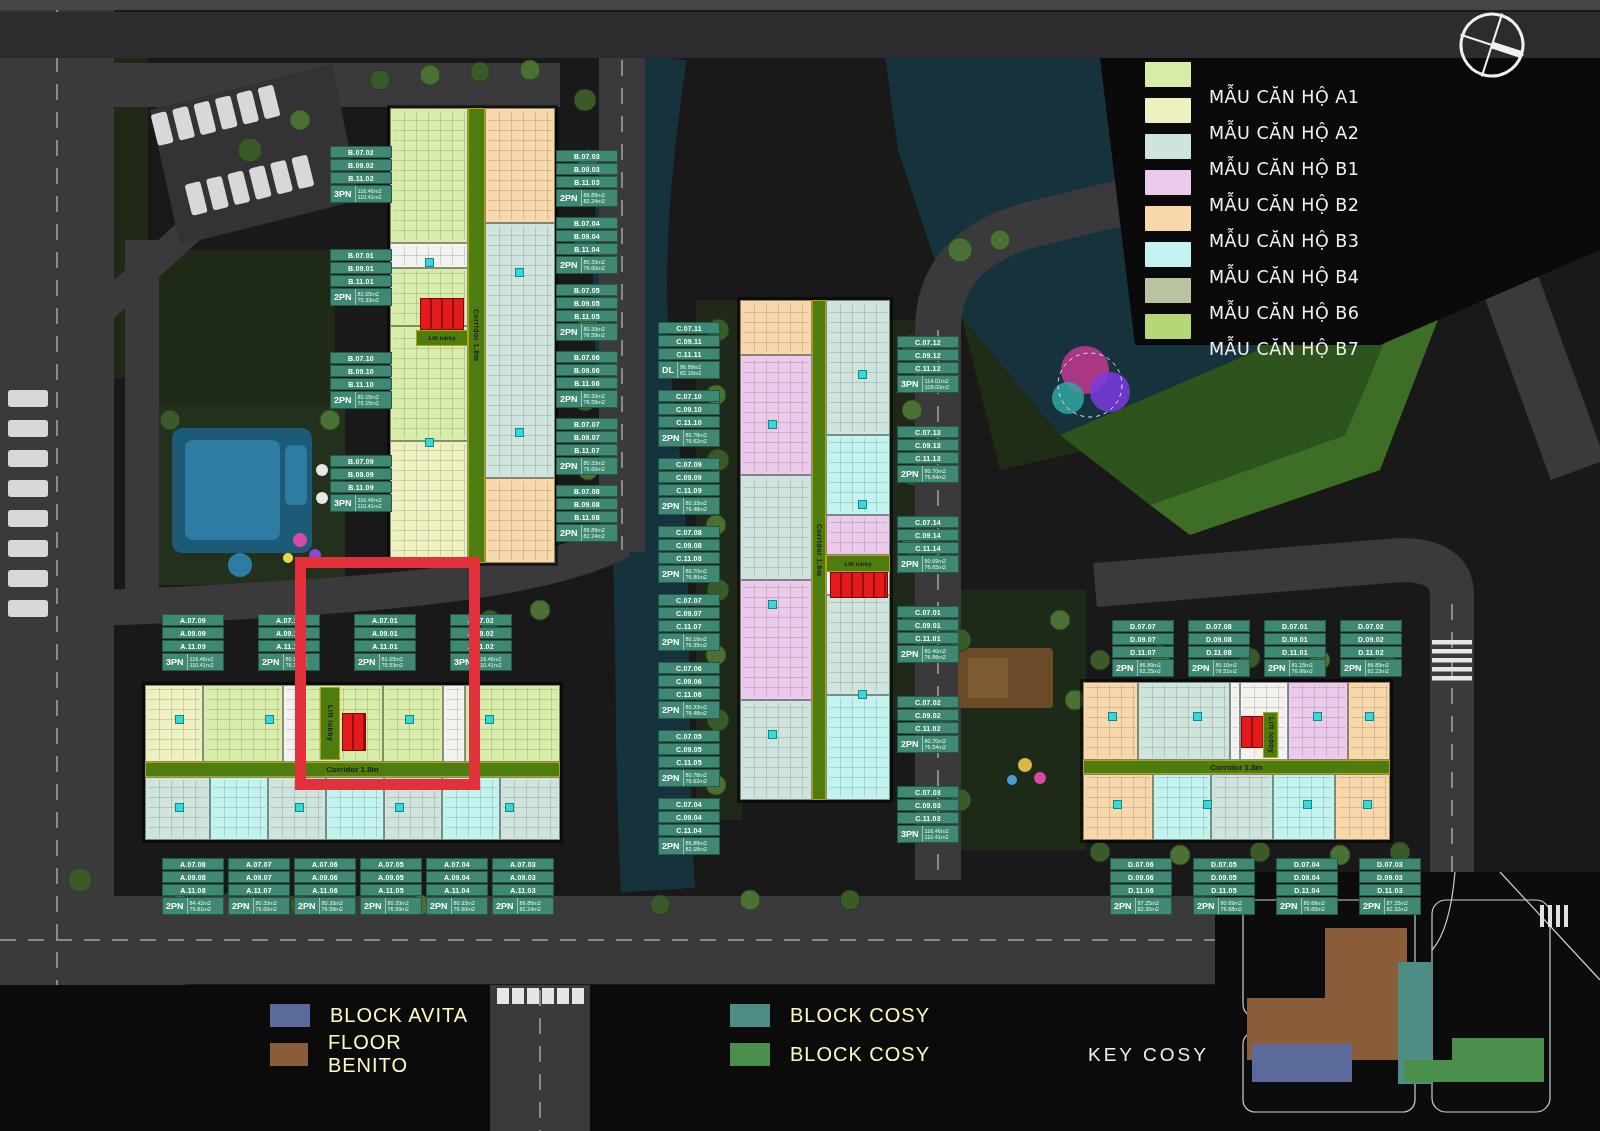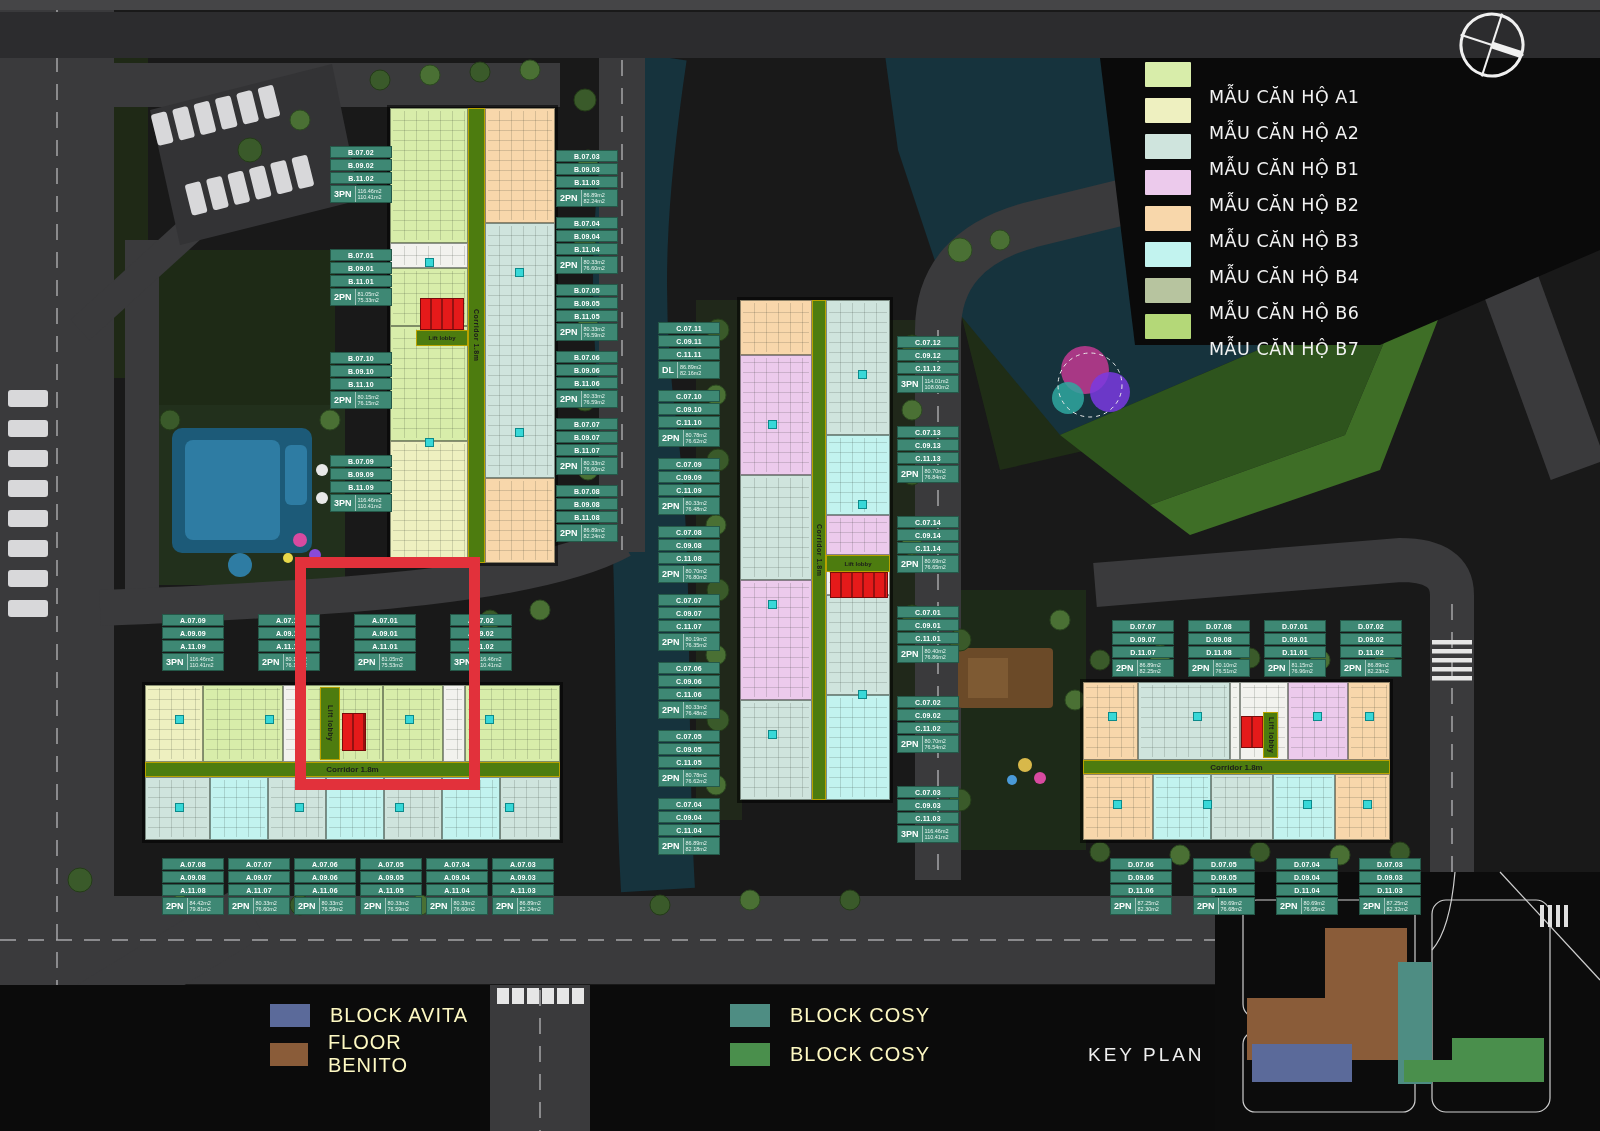--- a/index.html
+++ b/index.html
@@ -1022,15 +1022,15 @@
       <span class="bl-swatch" style="background-color: rgb(78, 141, 131);"></span>
       <span class="bl-label">BLOCK COSY</span>
     </div>
 
     <div class="bl-row">
       <span class="bl-swatch" style="background-color: rgb(74, 143, 76);"></span>
       <span class="bl-label">BLOCK COSY</span>
     </div>
   </div>
 
-  <div id="keyplan-label">KEY PLAN</div>
+  <div id="keyplan-label">KEY COSY</div>
 
 </div>
 
 </body></html>

